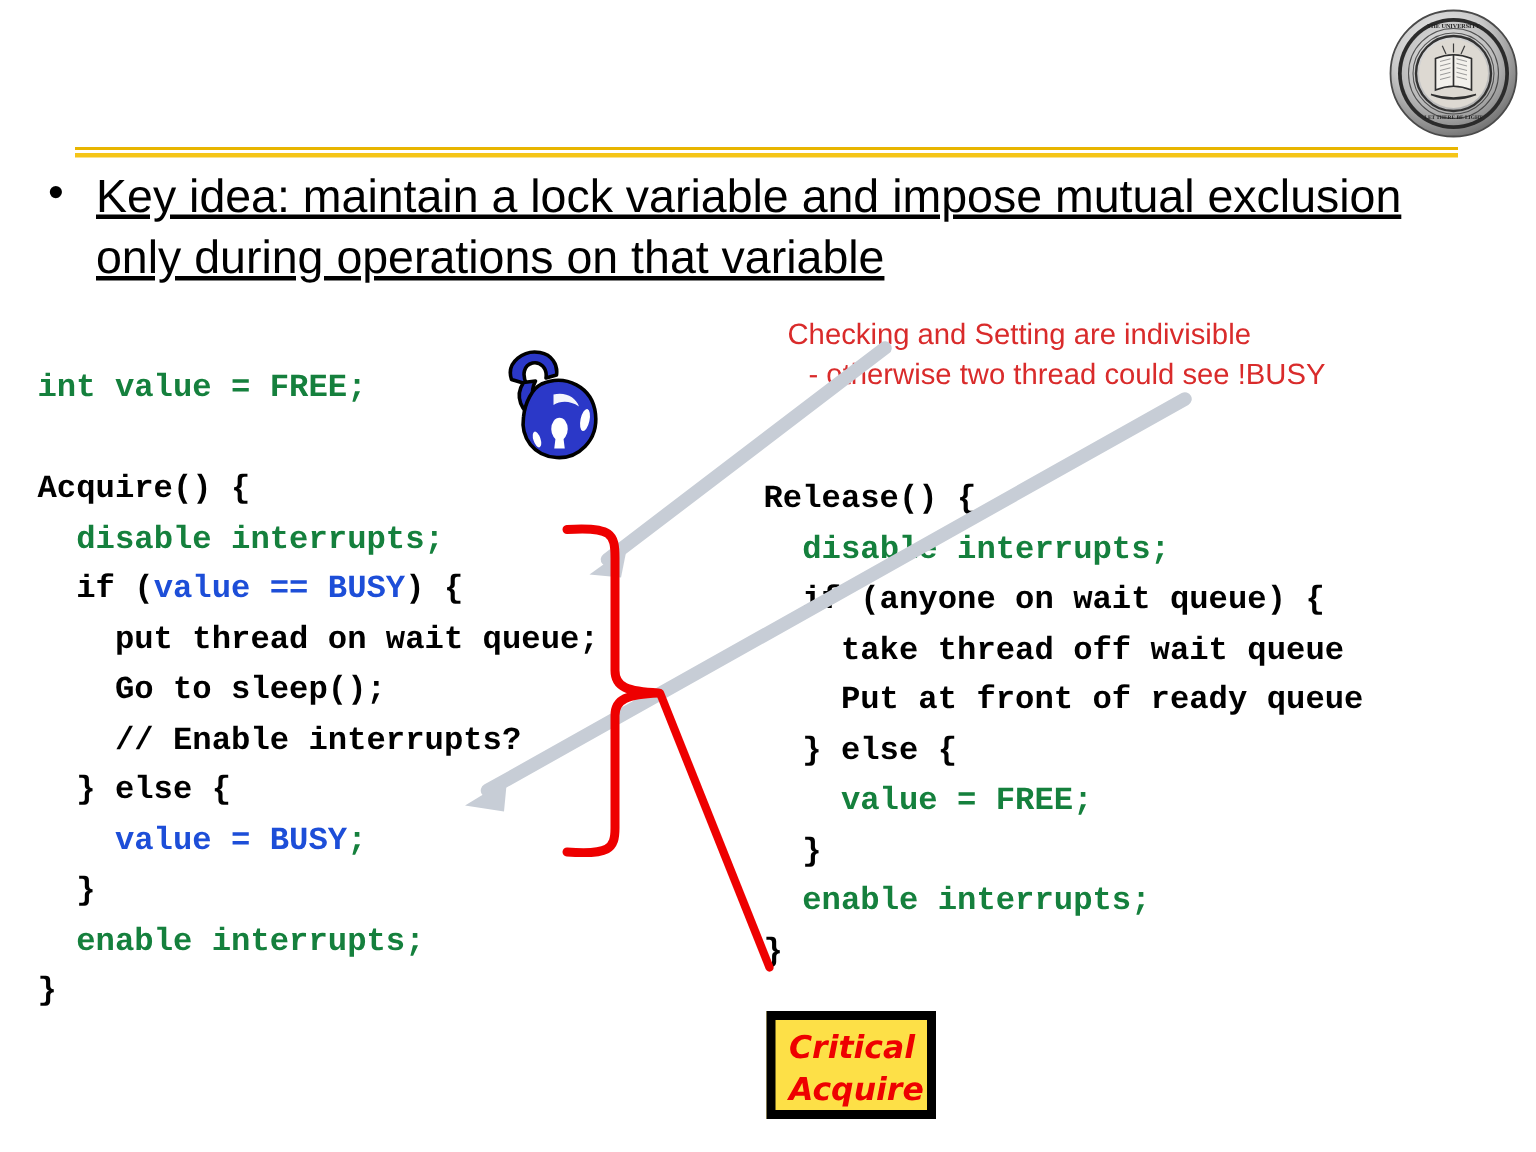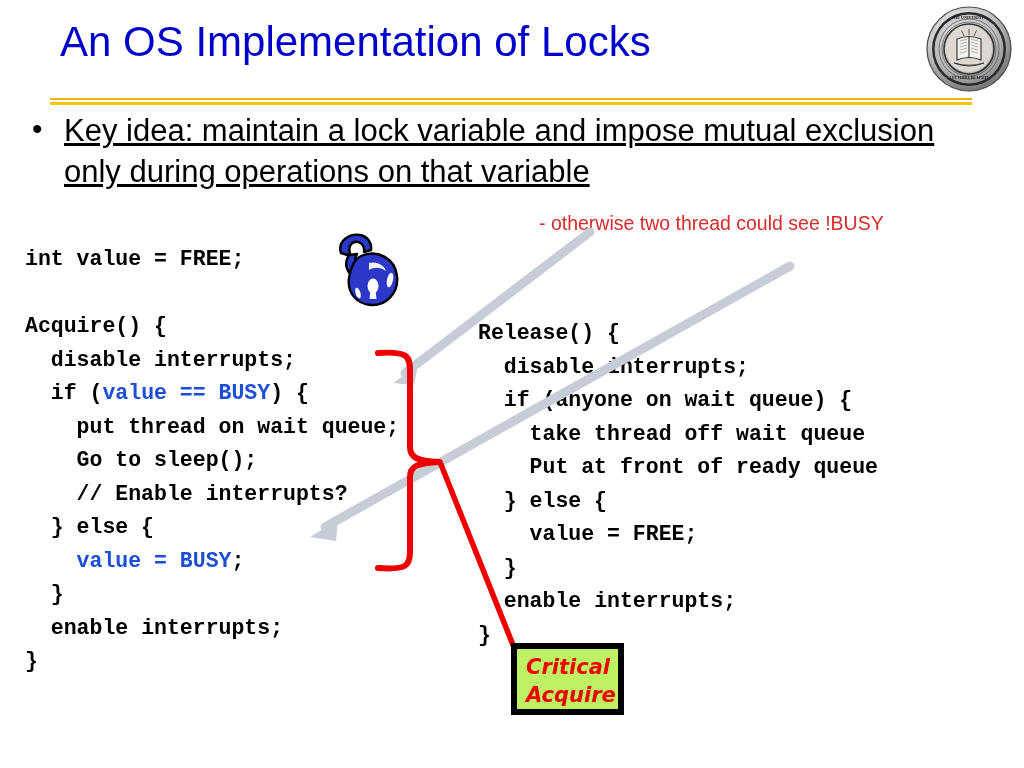--- a/index.html
+++ b/index.html
@@ -98,23 +98,23 @@
   .code-block {
     position: absolute;
     font-family: "Liberation Mono", "DejaVu Sans Mono", monospace;
     font-size: 21.5px;
     font-weight: bold;
     line-height: 33.5px;
     color: #000000;
     white-space: pre;
   }
   #code-left  { left: 25px;  top: 243px; }
-  #code-right { left: 478px; top: 317px; }
+  #code-right { left: 509px; top: 317px; }
   .code-line { white-space: pre; }
-  .tok-blue  { color: #000000; }
+  .tok-blue  { color: #15803d; }
   .tok-red   { color: #1d4ed8; }
   .tok-black { color: #000000; }
 
   
   #lock-icon {
     position: absolute;
     left: 327px;
     top: 231px;
     width: 86px;
     height: 82px;
@@ -138,43 +138,42 @@
     position: absolute;
     left: 0; top: 0;
     width: 1024px; height: 768px;
     pointer-events: none;
   }
 
   
   #critical-box {
     position: absolute;
     left: 511px;
-    top: 643px;
+    top: 674px;
     width: 113px;
     height: 72px;
     border: 6px solid #000000;
-    background: #bef264;
+    background: #fde047;
     box-sizing: border-box;
   }
   #critical-box .cs-text {
     font-family: "DejaVu Sans", sans-serif;
     font-size: 21px;
     font-weight: bold;
     font-style: italic;
     line-height: 28px;
     color: #EE0000;
     padding: 4px 0 0 9px;
   }
 </style>
 </head>
 <body>
 
 <div id="slide">
 
-  <div id="slide-title">An OS Implementation of Locks</div>
 
   <div id="seal">
     <svg width="92" height="92" viewBox="0 0 92 92" aria-hidden="true">
       <defs>
         <radialGradient id="sealRim" cx="40%" cy="32%" r="72%">
           <stop offset="0%" stop-color="#f2f2f2"></stop>
           <stop offset="55%" stop-color="#c9c9c9"></stop>
           <stop offset="100%" stop-color="#6e6e6e"></stop>
         </radialGradient>
         <radialGradient id="sealFace" cx="42%" cy="34%" r="70%">
@@ -255,20 +254,21 @@
         <path d="M42 32 C50 30 57 34 59 40 C53 36 47 36 42 39 Z" opacity="0.95"></path>
         <ellipse cx="46" cy="55" rx="5.5" ry="7.5"></ellipse>
         <path d="M43.5 60 L48.5 60 L49.5 68 L42.5 68 Z"></path>
         <ellipse cx="63" cy="49" rx="3" ry="7.5" transform="rotate(12 63 49)"></ellipse>
         <ellipse cx="31" cy="62" rx="2.4" ry="5.5" transform="rotate(-18 31 62)"></ellipse>
       </g>
     </svg>
   </div>
 
   <div id="annotation">
+    <div class="ann-line-1">Checking and Setting are indivisible</div>
     <div class="ann-line-2">- otherwise two thread could see !BUSY</div>
   </div>
 
   <svg id="overlay" viewBox="0 0 1024 768">
 
     <g>
       <line x1="590" y1="232" x2="405" y2="373" stroke="#C7CDD6" stroke-width="9" stroke-linecap="round"></line>
       <polygon points="393,383 418,365 414,385" fill="#C7CDD6"></polygon>
     </g>
 

